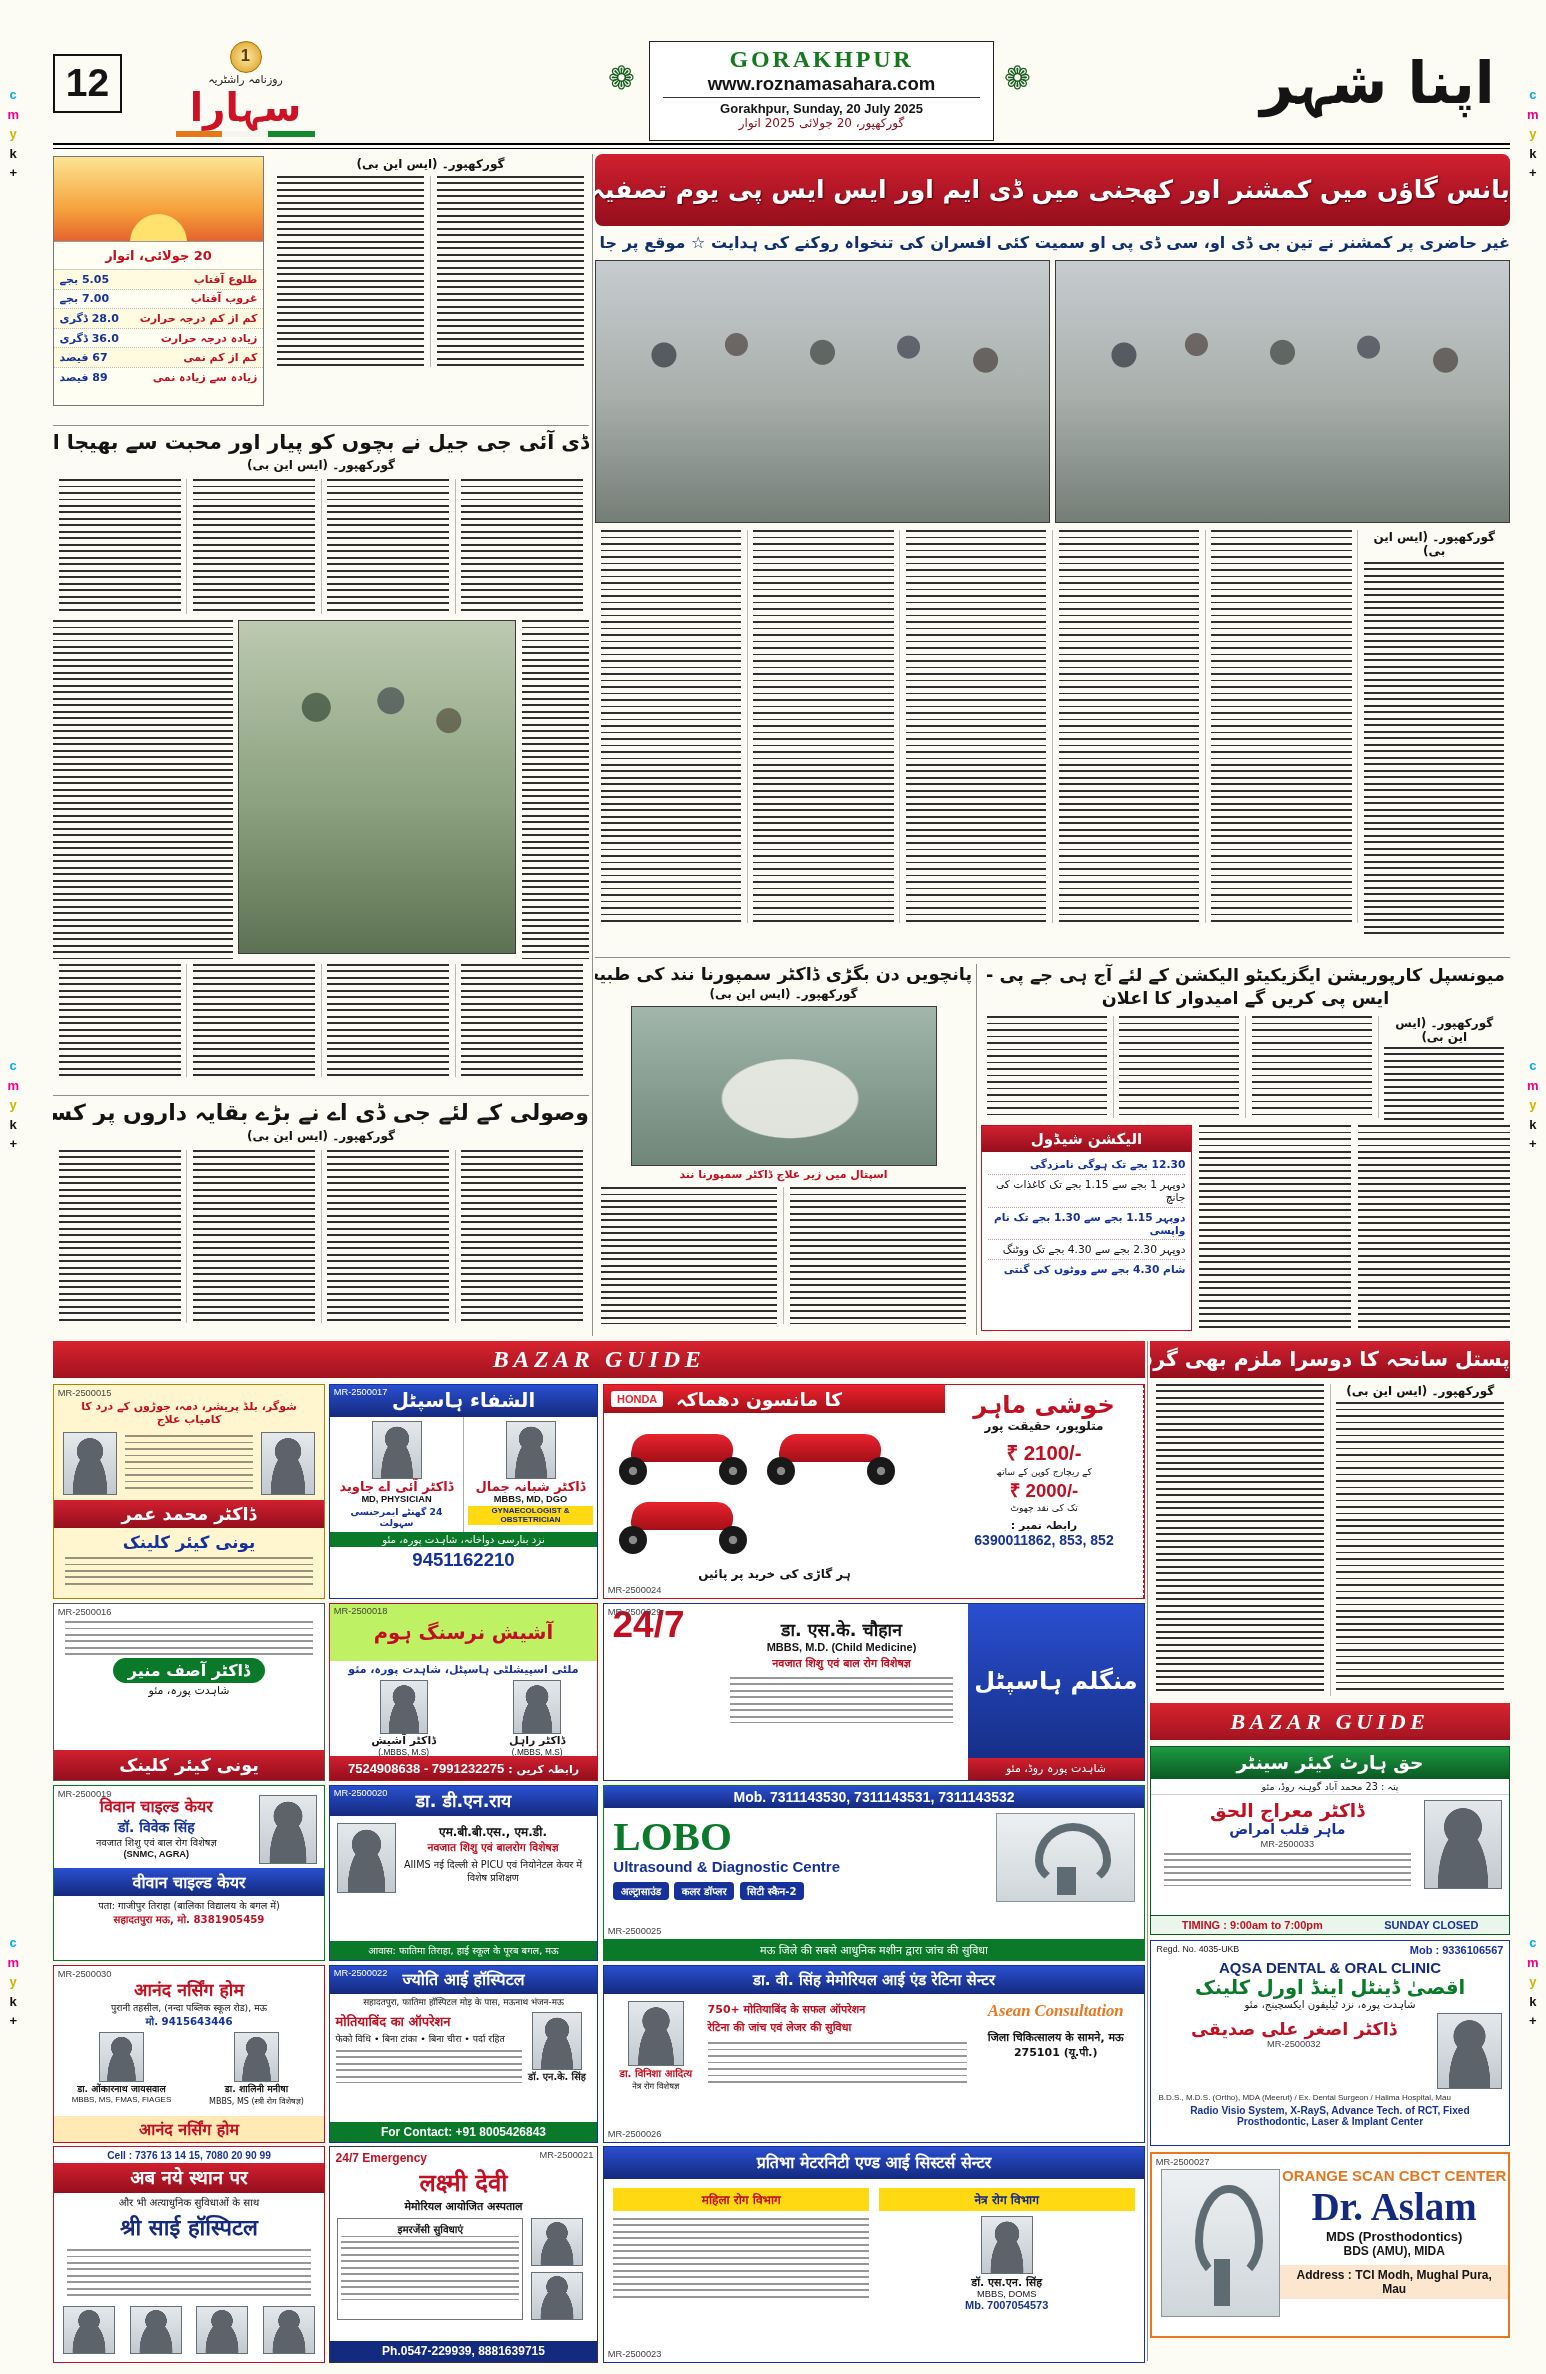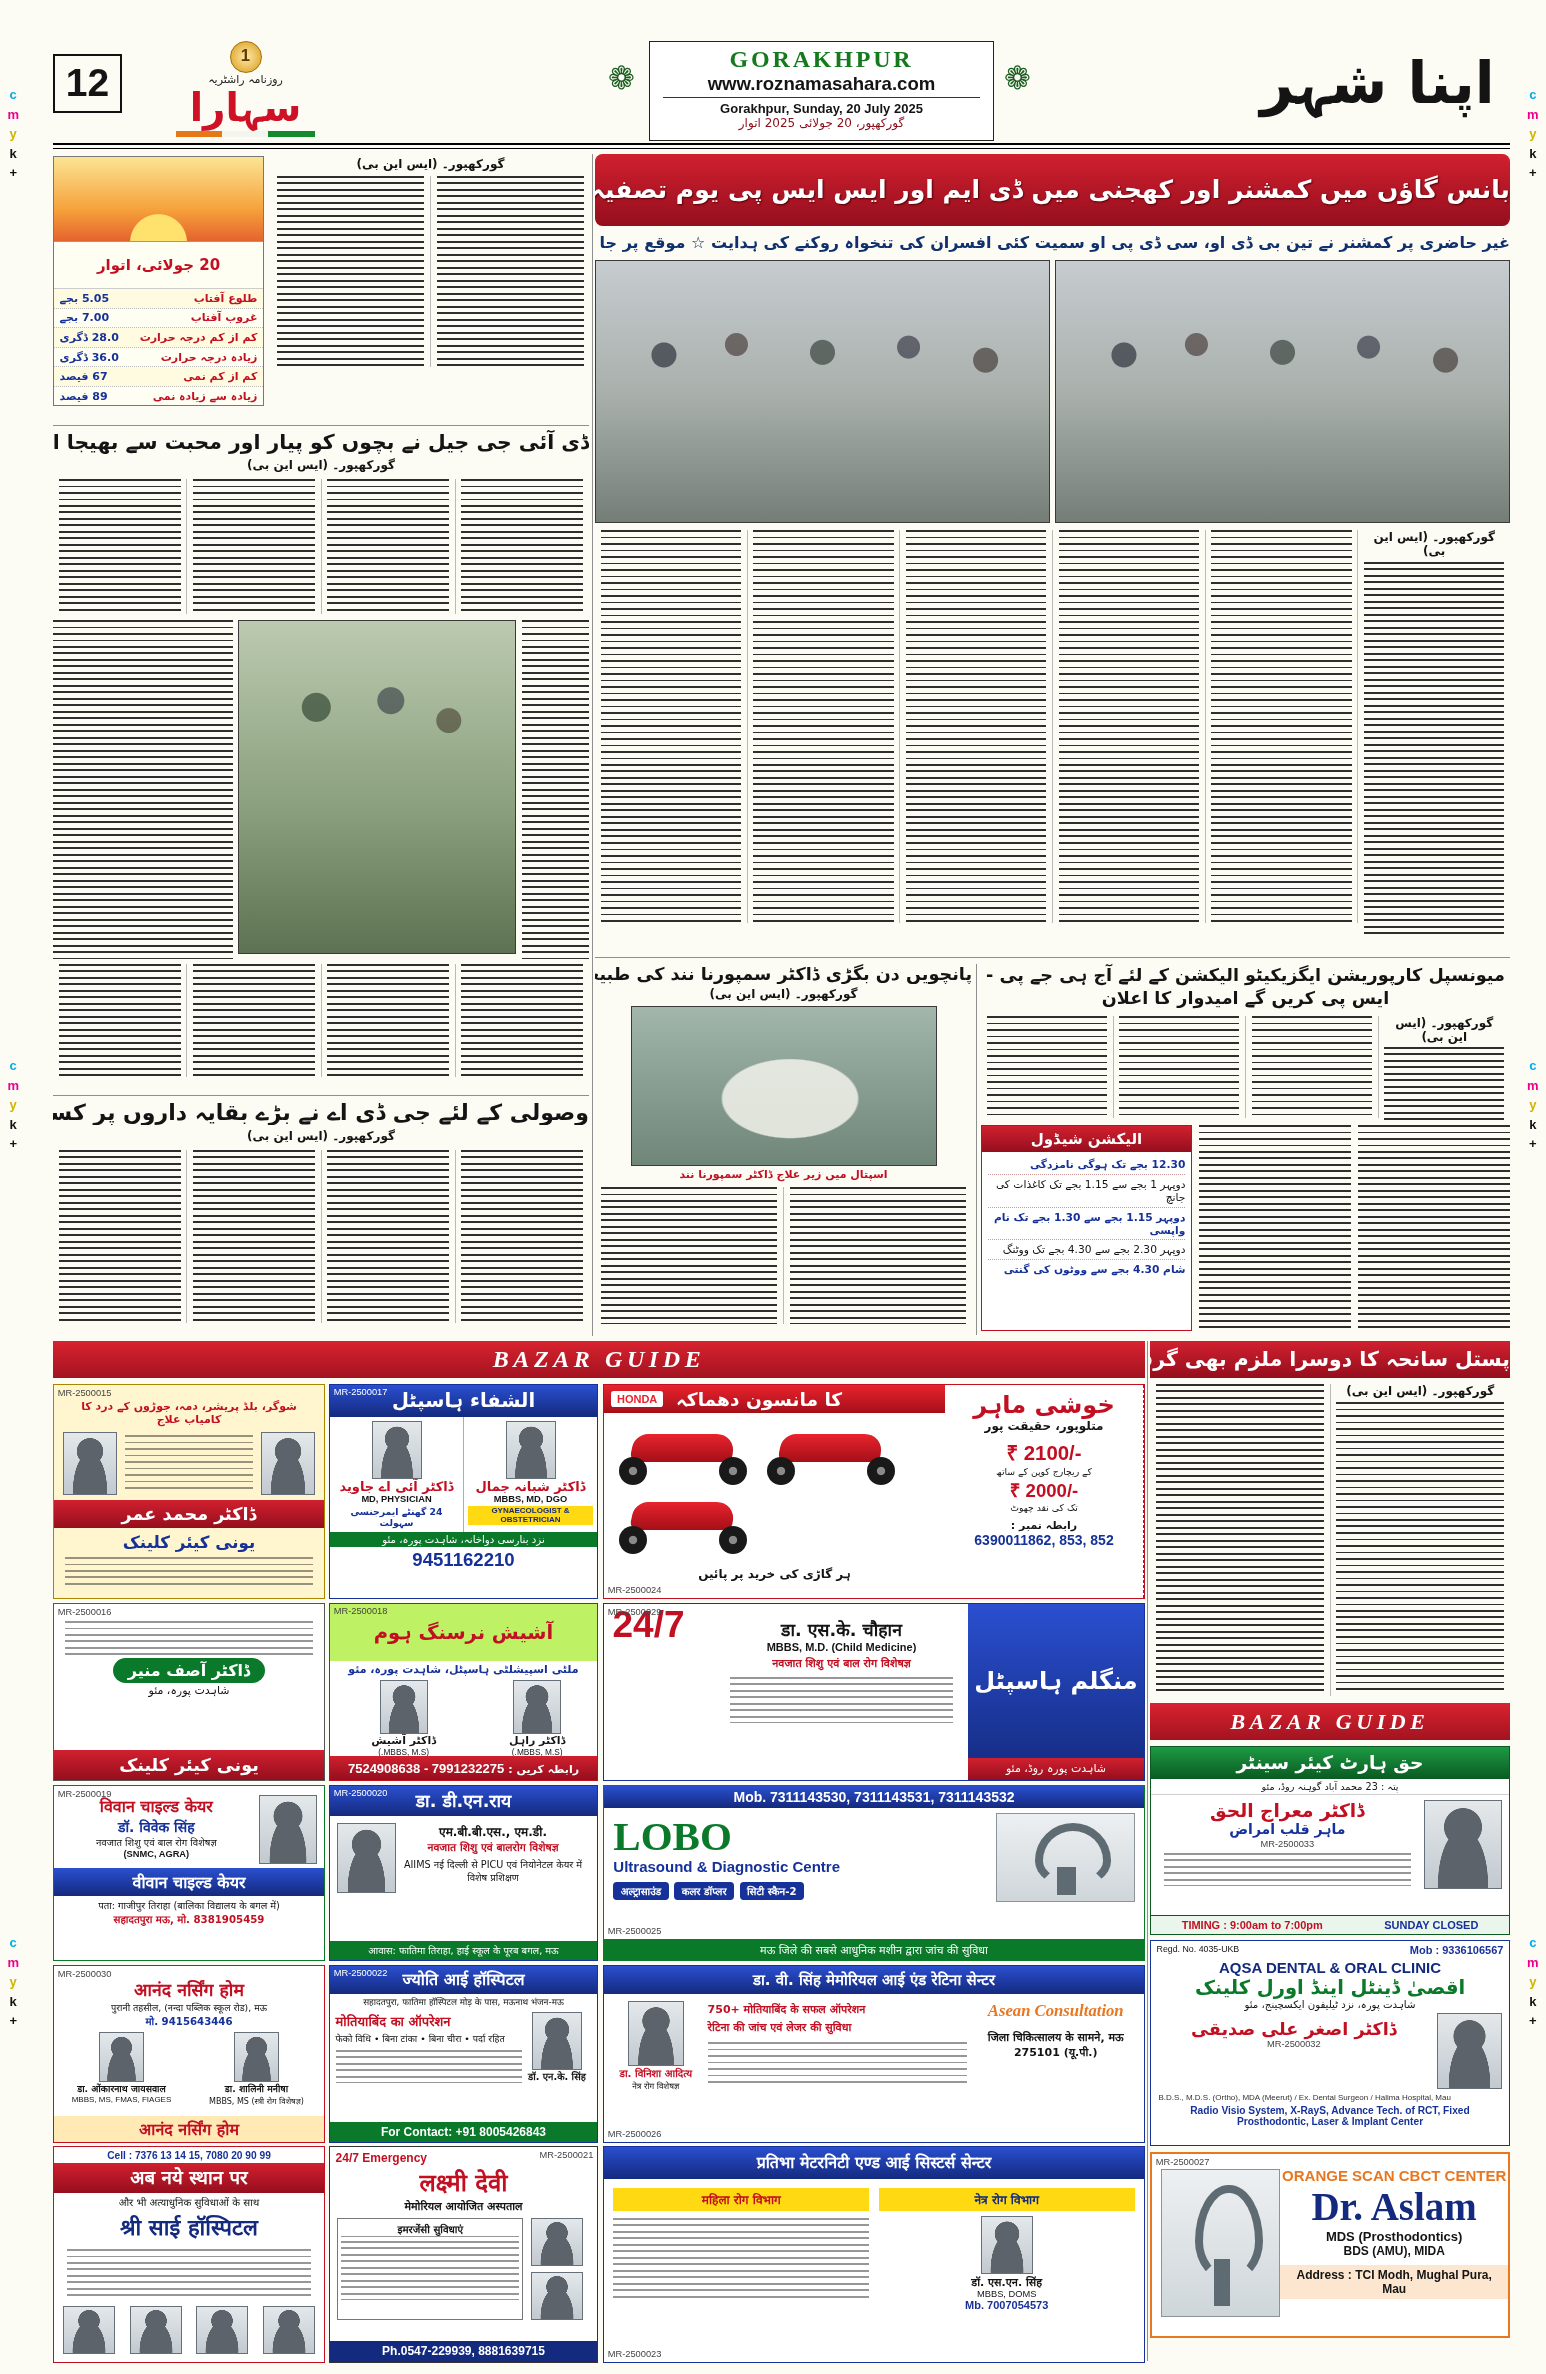--- a/index.html
+++ b/index.html
@@ -106,21 +106,21 @@
     <div style="font-size:13px;font-weight:bold">Gorakhpur, Sunday, 20  July  2025</div>
     <div class="ur" style="font-size:12px;color:#8a0d18">گورکھپور، 20 جولائی 2025 اتوار</div>
   </div>
 
   <div class="abs ctr ur b" style="left:1243px;top:37px;width:269px;font-size:58px;line-height:93px">اپنا شہر</div>
 
   <div class="abs" style="left:53px;top:143px;width:1457px;height:5.6px;border-top:2.8px solid #000;border-bottom:0.9px solid #000"></div>
 
   <div class="abs" style="left:53px;top:156px;width:211px;height:250px;border:0.9px solid #777;background:#fffef2">
     <div style="height:85px;background:radial-gradient(circle at 50% 102%,#ffe26e 0 28px,transparent 29px),linear-gradient(#fce493 0%,#f6a23c 62%,#e4632e 100%);border-bottom:0.9px solid #999"></div>
-    <div class="ctr ur b red" style="font-size:15px;padding:14px 0;border-bottom:0.9px solid #ccc">20 جولائی، اتوار</div>
+    <div class="ctr ur b red" style="font-size:13px;padding:6px 0;border-bottom:0.9px solid #ccc">20 جولائی، اتوار</div>
     <div class="ur" style="font-size:11px">
       <div style="display:flex;justify-content:space-between;padding:2.8px 5.6px;border-bottom:0.9px dotted #bbb;background:#fffbe0">
           <span class="red b">طلوع آفتاب</span>
           <span class="blue b">5.05 بجے</span>
         </div>
       <div style="display:flex;justify-content:space-between;padding:2.8px 5.6px;border-bottom:0.9px dotted #bbb">
           <span class="red b">غروب آفتاب</span>
           <span class="blue b">7.00 بجے</span>
         </div>
       <div style="display:flex;justify-content:space-between;padding:2.8px 5.6px;border-bottom:0.9px dotted #bbb;background:#fffbe0">

